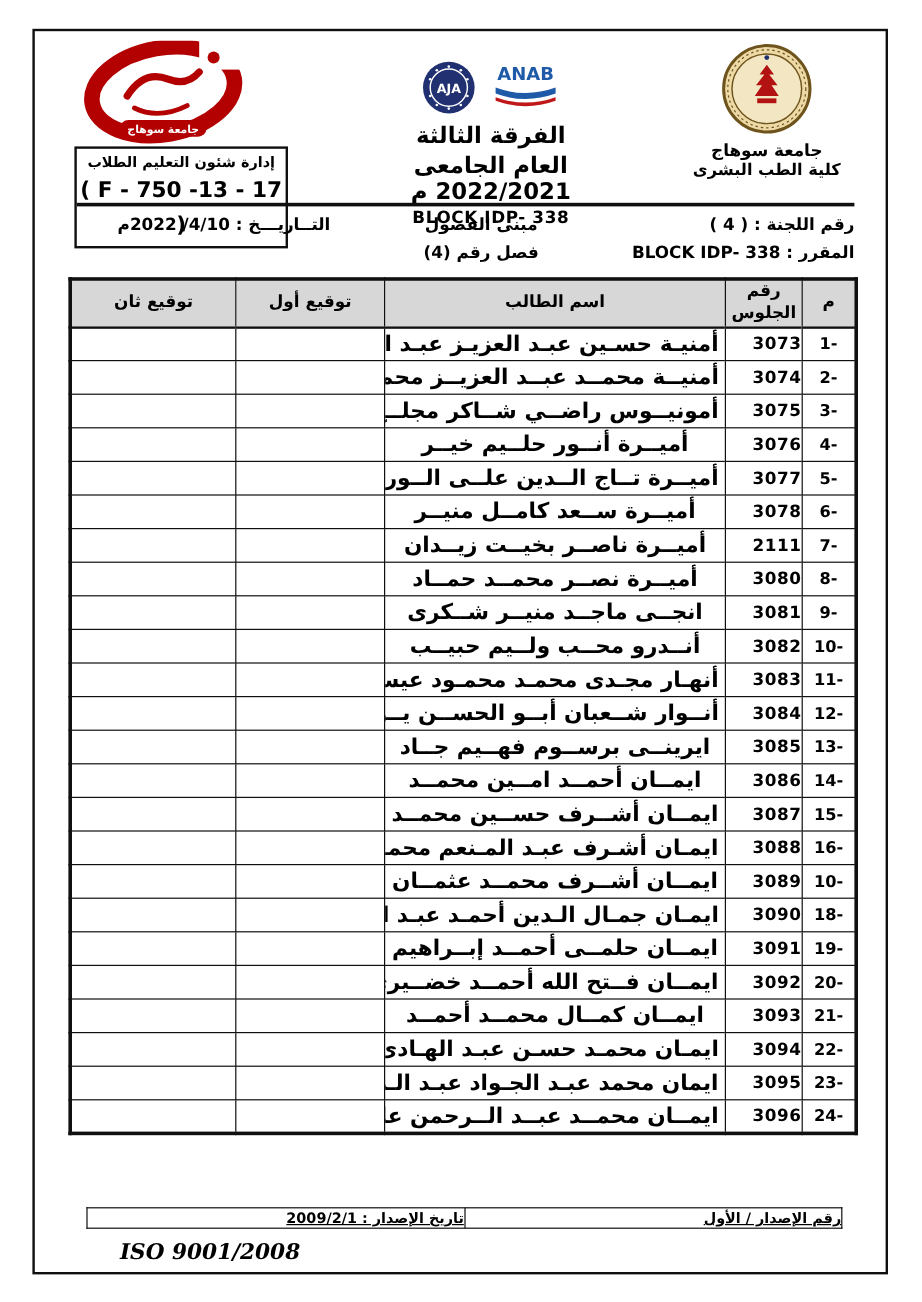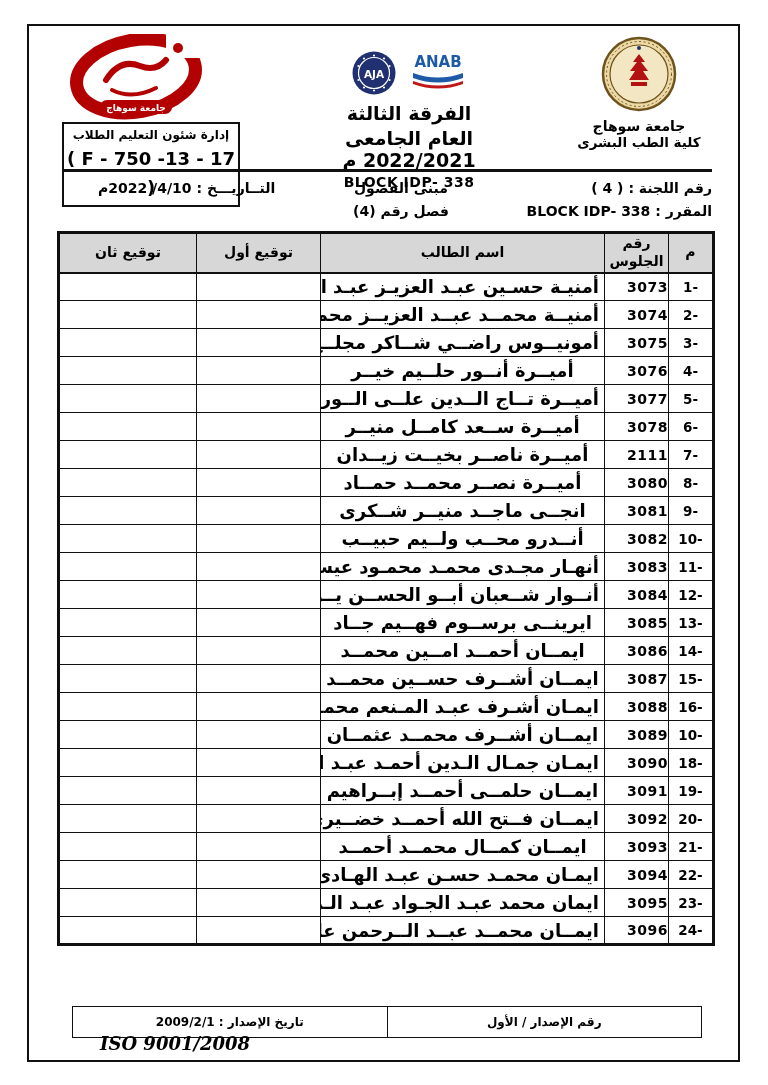--- a/index.html
+++ b/index.html
@@ -52,21 +52,21 @@
   td.c-idx  { direction:ltr; text-align:center; font-size:13.5px; }
   td.c-seat { text-align:right; font-size:14px; letter-spacing:.5px; }
   td.c-name { text-align:center; font-size:18px; padding:0 5px; white-space:nowrap; }
   td.c-sig  { }
 
   
   table.footer-table {
     position:absolute; left:72px; top:1006px; width:630px;
     border-collapse:collapse; direction:rtl;
   }
-  .footer-table td { border:1.5px solid #101010; height:31px; text-align:center; font-size:12px; font-weight:bold; width:50%; }
+  .footer-table td { border:1.5px solid #101010; height:17px; text-align:right; font-size:12px; font-weight:bold; width:50%;text-decoration:underline; }
   .iso {
     position:absolute; left:100px; top:1033px;
     font-family:"DejaVu Serif", serif; font-style:italic; font-weight:bold; font-size:18px;
   }
 </style>
 </head>
 <body>
 
 <div class="page">
   <div class="frame"></div>

